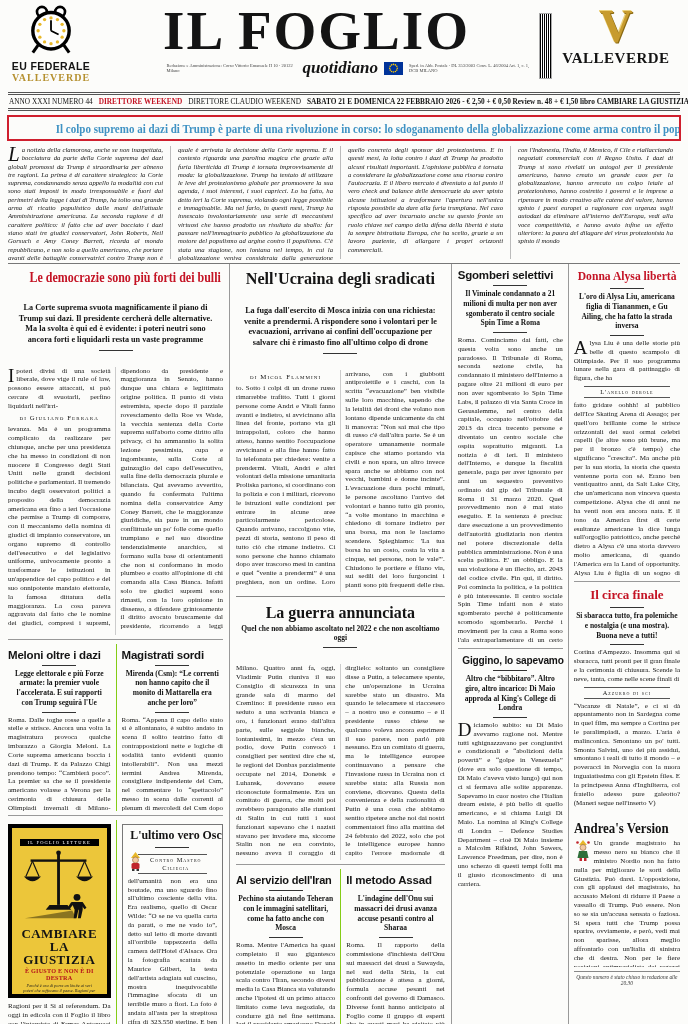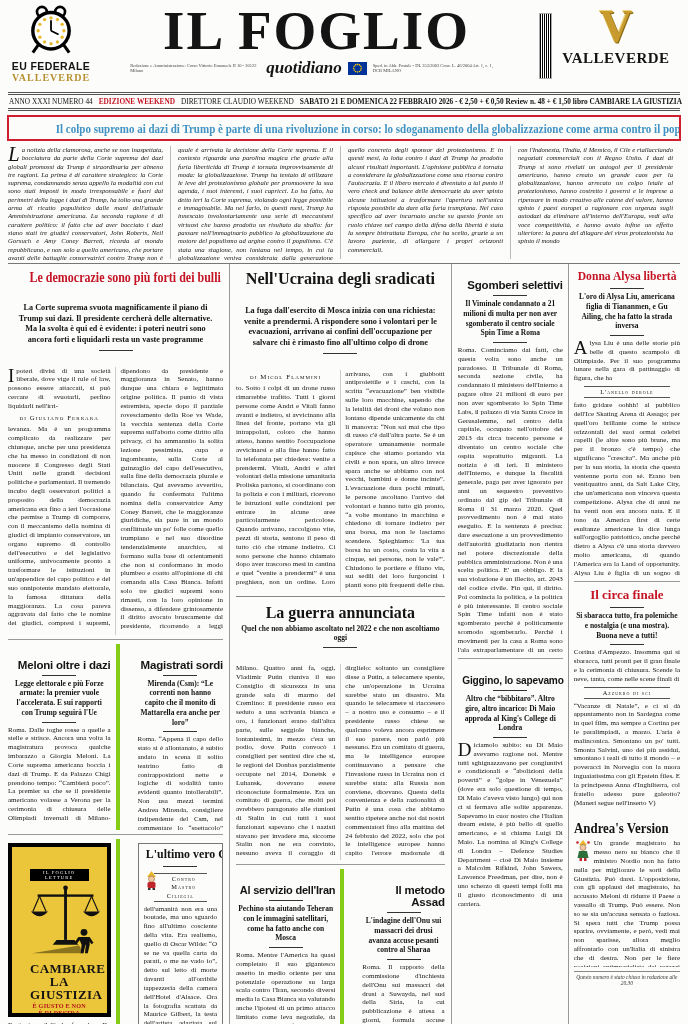--- a/index.html
+++ b/index.html
@@ -8,21 +8,21 @@
     width:688px; height:1024px; margin:0 auto; background:#fcfcfa;
     font-family:"Liberation Serif", serif; color:#141414; overflow:hidden; position:relative;
   }
   
   .masthead { height:92px; display:flex; align-items:flex-start; padding:5px 8px 0; }
   .ad-left { width:86px; text-align:center; }
   .ad-left .l1 { font:700 10.5px "Liberation Sans",sans-serif; letter-spacing:.4px; margin-top:1px; }
   .ad-left .l2 { font:700 10px "Liberation Serif",serif; color:#b5902f; letter-spacing:1px; }
   .mast-center { flex:1; text-align:center; }
   .paper-title { font-weight:700; font-size:55px; line-height:.95; letter-spacing:2px; }
-  .mast-sub { display:flex; justify-content:center; align-items:center; gap:6px; margin-top:1px; }
+  .mast-sub { display:flex; justify-content:flex-end; align-items:center; gap:6px; margin-top:1px; }
   .tiny { font-size:4.5px; color:#444; max-width:130px; text-align:left; }
   .quotidiano { font-style:italic; font-weight:700; font-size:17px; }
   .barcode { width:13px; height:66px; margin-top:8px;
     background:repeating-linear-gradient(90deg,#000 0,#000 1px,#fff 1px,#fff 2px,#000 2px,#000 2.6px,#fff 2.6px,#fff 4px);
     border:1px solid #aaa; }
   .ad-right { width:128px; text-align:center; padding-top:0; }
   .v-logo { font-weight:700; font-size:46px; line-height:.95; color:#c79b2e;
     text-shadow:1px 1px 0 #8a6a14,-1px -1px 0 #ecd27c; }
   .ad-right .name { font:700 15px "Liberation Serif",serif; letter-spacing:.5px; margin-top:1px; }
   
@@ -42,40 +42,40 @@
   .ecol + .ecol { border-left:1px solid #bbb; padding-left:7px; }
   .ecol:first-child::first-letter { font-size:21px; float:left; line-height:16px; padding-right:2px; }
   
   .main { display:flex; margin:0 8px; height:760px; overflow:hidden; }
   .mcol-left  { width:222px; padding-right:6px; border-right:1px solid #999; }
   .mcol-center{ width:226px; padding:0 6px; border-right:1px solid #999; }
   .mcol-right { flex:1; padding-left:6px; }
   .fit { display:block; white-space:nowrap; transform:scaleX(var(--sx,1)); transform-origin:center; }
   .h-red { color:#c41425; font-weight:700; text-align:center; margin-top:5px; }
   .h-blk { font-weight:700; text-align:center; margin-top:5px; }
-  .h-sans { font-family:"Liberation Sans",sans-serif; font-weight:700; text-align:right;
-    letter-spacing:-.2px; margin-top:15px; }
+  .h-sans { font-family:"Liberation Sans",sans-serif; font-weight:700; text-align:left;
+    letter-spacing:-.2px; margin-top:5px; }
   .sub { font-weight:700; font-size:8.2px; line-height:1.3; text-align:center; margin:17px 6px 0; }
   .sub-sm { font-weight:700; font-size:7.5px; line-height:1.3; text-align:center; margin:2px 2px 0; }
   .rule { border:0; border-top:1px solid #333; width:34px; margin:4px auto 3px; }
   .byline { text-align:center; font-size:6.8px; letter-spacing:1.1px; font-variant:small-caps; margin:3px 0; }
   .rubric { text-align:center; font-variant:small-caps; font-size:6.4px; letter-spacing:1px;
     border-top:1px solid #555; border-bottom:1px solid #555; padding:1px 0; margin:3px 10px; }
   .bodytxt { font-size:7px; line-height:1.26; text-align:justify; overflow:hidden; }
   .body2 { column-count:2; column-gap:10px; column-rule:1px solid #ccc;margin-top:16px; }
   .bodytxt p { margin-bottom:2px; }
   .dc::first-letter { float:left; font-size:19px; line-height:15px; padding:1px 2px 0 0; }
   .div-h { border:0; border-top:1px solid #999; margin:4px 0; }
   .duo { display:flex; }
   .duo > .half { width:50%; }
   .duo > .half:first-child { padding-right:5px; }
-  .duo > .half + .half { border-left:4px solid #84cc16; padding-left:18px; }
+  .duo > .half + .half { border-left:1px solid #84cc16; padding-left:5px; }
   
   .book-ad { margin-top:4px; background:#000; padding:4px; }
-  .cover { background:#ecc63a; text-align:center; height:166px; overflow:hidden; padding:18px; }
+  .cover { background:#ecc63a; text-align:center; height:166px; overflow:hidden; padding:2px; }
   .cover .kicker { font-size:4.5px; letter-spacing:1.2px; color:#fff; background:#000;
     display:inline-block; padding:1px 8px; }
   .cover .btitle { font-weight:700; font-size:13px; line-height:1; letter-spacing:.4px; margin-top:1px; }
   .cover .bsub { color:#b5121b; font-weight:700; font-size:6.2px; letter-spacing:.2px; margin-top:1px; }
   .cover .blurb { font-size:4.3px; font-style:italic; margin:2px 8px 0; line-height:1.35; color:#1d1d1d; }
   .cover .bauthor { font-size:5.5px; margin-top:2px; }
   .ad-caption { font-size:7px; line-height:1.3; text-align:justify; margin-top:4px; }
   
   .boxed { border:1px solid #777; padding:3px 5px; margin-top:4px; height:250px; overflow:hidden; }
   .oscar-head { font-weight:700; font-size:12.5px; text-align:center; }
@@ -151,21 +151,21 @@
     <div class="barcode"></div>
 
     <div class="ad-right">
       <div class="v-logo">V</div>
       <div class="name">VALLEVERDE</div>
     </div>
   </header>
 
   <div class="infobar">
     <span>ANNO XXXI NUMERO 44</span>
-    <span class="edition">EDIZIONE WEEKEND</span>
+    <span class="edition">DIRETTORE WEEKEND</span>
     <span>DIRETTORE CLAUDIO WEEKEND</span>
     <b>SABATO 21 E DOMENICA 22 FEBBRAIO 2026 - € 2,50 + € 0,50 Review n. 48 + € 1,50 libro CAMBIARE LA GIUSTIZIA</b>
   </div>
 
   <div class="banner">
     <span class="banner-text">Il colpo supremo ai dazi di Trump è parte di una rivoluzione in corso: lo sdoganamento della globalizzazione come arma contro il populismo</span>
   </div>
 
   <div class="editorial">
     <div class="ecol">La notizia della clamorosa, anche se non inaspettata, bocciatura da parte della Corte suprema dei dazi globali promossi da Trump è straordinaria per almeno tre ragioni. La prima è di carattere strategico: la Corte suprema, condannando senza appello la modalità con cui sono stati imposti in modo irresponsabile e fuori dai perimetri della legge i dazi di Trump, ha tolto una grande arma di ricatto populistico dalle mani dell'attuale Amministrazione americana. La seconda ragione è di carattere politico: il fatto che ad aver bocciato i dazi siano stati tre giudici conservatori, John Roberts, Neil Gorsuch e Amy Coney Barrett, ricorda al mondo repubblicano, e non solo a quello americano, che portare avanti delle battaglie conservatrici contro Trump non è un rischio, non è autolesionistico, ma è un dovere per provare a combattere gli istinti liberticidi, di cui il presidente americano è più un veicolo che un argine. La terza ragione, forse la più importante, riguarda il contesto all'interno del</div>

